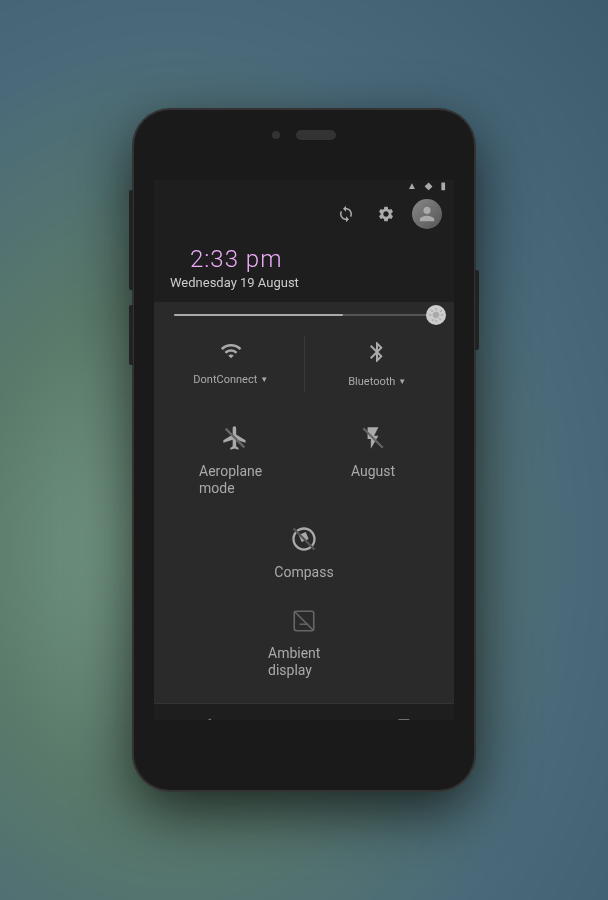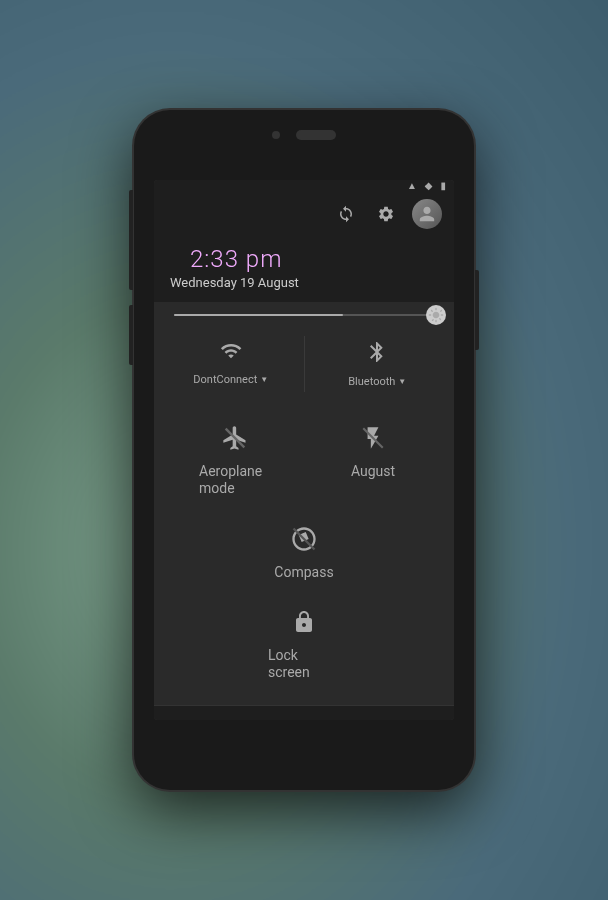--- a/index.html
+++ b/index.html
@@ -453,25 +453,27 @@
                 <line x1="3" y1="3" x2="21" y2="21" stroke="#555" stroke-width="2"></line>
               </svg>
             </div>
             <span class="tile-label">Compass</span>
           </div>
         </div>
 
         <div class="tiles-row">
           <div class="tile">
             <div class="tile-icon">
-              <svg width="24" height="28" viewBox="0 0 24 24" fill="#aaa">
-                <path d="M18 8h-1V6c0-2.76-2.24-5-5-5S7 3.24 7 6v2H6c-1.1 0-2 .9-2 2v10c0 1.1.9 2 2 2h12c1.1 0 2-.9 2-2V10c0-1.1-.9-2-2-2zm-6 9c-1.1 0-2-.9-2-2s.9-2 2-2 2 .9 2 2-.9 2-2 2zm3.1-9H8.9V6c0-1.71 1.39-3.1 3.1-3.1 1.71 0 3.1 1.39 3.1 3.1v2z"></path>
+              <svg width="26" height="26" viewBox="0 0 24 24" fill="none" stroke="#666" stroke-width="1.5">
+                <rect x="3" y="3" width="18" height="18" rx="2" stroke="#666" fill="none"></rect>
+                <line x1="3" y1="3" x2="21" y2="21" stroke="#666"></line>
+                <line x1="8" y1="15" x2="16" y2="15" stroke="#666"></line>
               </svg>
             </div>
-            <span class="tile-label">Lock screen</span>
+            <span class="tile-label">Ambient display</span>
           </div>
         </div>
       </div>
 
       <div class="bottom-nav">
         <div class="nav-btn">
           <span class="nav-icon">◁</span>
         </div>
         <div class="nav-btn">
           <span class="nav-icon">○</span>

